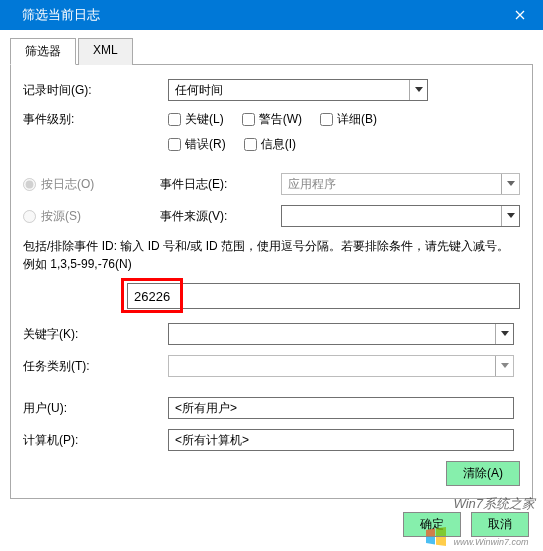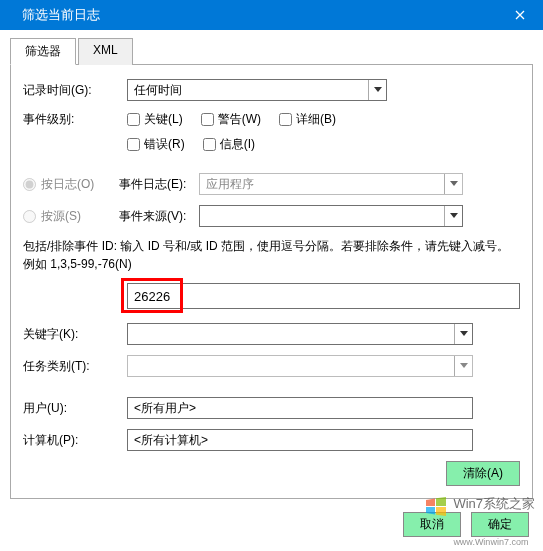--- a/index.html
+++ b/index.html
@@ -59,20 +59,21 @@
   .panel {
     border: 1px solid #aaa;
     border-top: none;
     padding: 14px 12px 12px 12px;
   }
   .row {
     display: flex;
     align-items: center;
     margin-bottom: 10px;
     min-height: 22px;
+    gap: 41px;
   }
   .row.top { align-items: flex-start; }
   .label-col {
     width: 82px;
     flex-shrink: 0;
     color: #000;
   }
   .field-col {
     flex: 1;
     display: flex;
@@ -194,25 +195,26 @@
     position: absolute;
     bottom: 6px;
     right: 0;
     align-items: center;
   }
   .watermark {
     position: absolute;
     right: 8px;
     bottom: 4px;
     display: flex;
-    align-items: flex-start;
+    align-items: flex-end;
     gap: 6px;
     opacity: 0.7;
     font-size: 13px;
     pointer-events: none;
+    font-style: italic;
   }
   .watermark .wm-logo { display:flex; }
   .watermark .wm-text { color:#333; display:flex; flex-direction:column; line-height:1;}
   .watermark .wm-text .s { font-size:9px; color:#666;margin-top:28px;}
 </style>
 </head>
 <body>
 
 <div class="titlebar">
   <span class="title">筛选当前日志</span>
@@ -369,22 +371,22 @@
     </div>
 
     <div class="btnrow">
       <button class="btn">清除(A)</button>
     </div>
 
   </div>
 </div>
 
 <div class="footer">
+  <button class="btn">确定</button>
   <button class="btn">取消</button>
-  <button class="btn">确定</button>
 </div>
 
 <div class="watermark">
   <span class="wm-logo">
     <svg width="22" height="20" viewBox="0 0 22 20">
       <path d="M1 3 L10 1.5 L10 9 L1 9 Z" fill="#f25022"></path>
       <path d="M11 1.3 L21 0 L21 9 L11 9 Z" fill="#7fba00"></path>
       <path d="M1 10 L10 10 L10 17.5 L1 16 Z" fill="#00a4ef"></path>
       <path d="M11 10 L21 10 L21 19 L11 17.7 Z" fill="#ffb900"></path>
     </svg>

